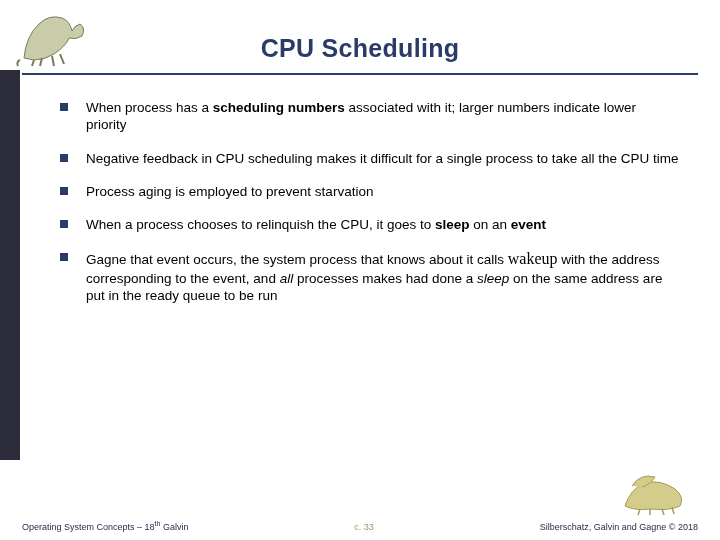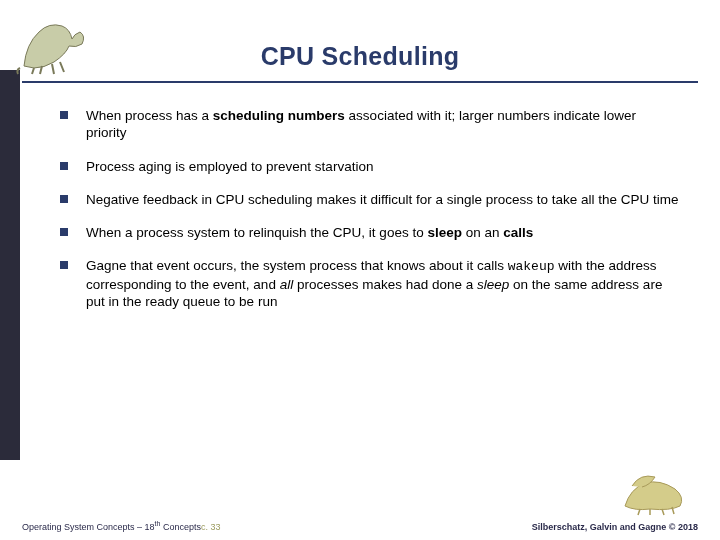--- a/index.html
+++ b/index.html
@@ -15,21 +15,20 @@
     position: absolute;
     left: 0;
     top: 70px;
     width: 20px;
     height: 390px;
     background: #2b2b3a;
   }
   .header {
     position: relative;
     padding-top: 34px;
-    margin-top: 8px;
   }
   .title {
     text-align: center;
     color: #2a3b6a;
     font-size: 25px;
     font-weight: bold;
     letter-spacing: 0.3px;
   }
   .header-line {
     margin: 10px 22px 0 22px;
@@ -56,37 +55,37 @@
   .bmarker {
     width: 8px;
     height: 8px;
     background: #2a3b6a;
     flex: 0 0 8px;
     margin-top: 4px;
     margin-right: 18px;
   }
   .btext { flex: 1; }
   b { font-weight: bold; }
-  .mono { font-family: Liberation Mono, monospace; font-size: 13px; }
+  .mono { font-family: Liberation Serif, serif; font-size: 16px; }
   em { }
   .footer {
     position: absolute;
     left: 0;
     right: 0;
     bottom: 8px;
     padding: 0 22px;
     display: flex;
     align-items: flex-end;
     justify-content: space-between;
     font-size: 9px;
   }
   .foot-left { color: #2a2a4a; }
   .foot-left sup { font-size: 7px; }
-  .foot-center { color: #9c9c60; flex: 1; }
-  .foot-right { color: #2a2a4a; text-align: center; font-weight: bold; }
+  .foot-center { color: #9c9c60; flex: 1; text-align: center; }
+  .foot-right { color: #2a2a4a; text-align: center; }
   .dino-br {
     position: absolute;
     right: 30px;
     bottom: 24px;
     width: 70px;
     height: 45px;
   }
 </style>
 </head>
 <body>
@@ -107,49 +106,49 @@
 
   <div class="bullet">
     <div class="bmarker"></div>
     <div class="btext">
       <span>When process has a </span><b>scheduling numbers</b><span> associated with it; larger numbers indicate lower priority</span>
     </div>
   </div>
 
   <div class="bullet">
     <div class="bmarker"></div>
+    <div class="btext">Negative feedback in CPU scheduling makes it difficult for a single process to take all the CPU time</div>
+  </div>
+
+  <div class="bullet">
+    <div class="bmarker"></div>
     <div class="btext">Process aging is employed to prevent starvation</div>
   </div>
 
   <div class="bullet">
     <div class="bmarker"></div>
-    <div class="btext">Negative feedback in CPU scheduling makes it difficult for a single process to take all the CPU time</div>
-  </div>
-
-  <div class="bullet">
-    <div class="bmarker"></div>
     <div class="btext">
-      <span>When a process system to relinquish the CPU, it goes to </span><b>sleep</b><span> on an </span><b>calls</b>
+      <span>When a process chooses to relinquish the CPU, it goes to </span><b>sleep</b><span> on an </span><b>event</b>
     </div>
   </div>
 
   <div class="bullet">
     <div class="bmarker"></div>
     <div class="btext">
       <span>Gagne that event occurs, the system process that knows about it calls </span><span class="mono">wakeup</span><span> with the address corresponding to the event, and </span><em>all</em><span> processes makes had done a </span><em>sleep</em><span> on the same address are put in the ready queue to be run</span>
     </div>
   </div>
 
 </div>
 
 <svg class="dino-br" viewBox="0 0 70 45">
   <path d="M5 35 Q10 18 25 12 Q40 8 55 18 Q65 26 60 35 Q50 40 30 38 Q15 40 5 35 Z" fill="#d4cc8a" stroke="#a89a5a" stroke-width="1"></path>
   <path d="M12 15 Q20 2 35 6 Q30 14 22 16" fill="#d4cc8a" stroke="#a89a5a" stroke-width="1"></path>
   <path d="M20 38 L18 44 M30 38 L30 44 M42 38 L44 44 M52 36 L54 43" stroke="#a89a5a" stroke-width="1.5" fill="none"></path>
 </svg>
 
 <div class="footer">
   <div class="foot-left">
-    <span>Operating System Concepts – 18</span><sup>th</sup><span> Concepts</span>
+    <span>Operating System Concepts – 18</span><sup>th</sup><span> Galvin</span>
   </div>
   <div class="foot-center">c. 33</div>
   <div class="foot-right">Silberschatz, Galvin and Gagne © 2018</div>
 </div>
 
 </body></html>

